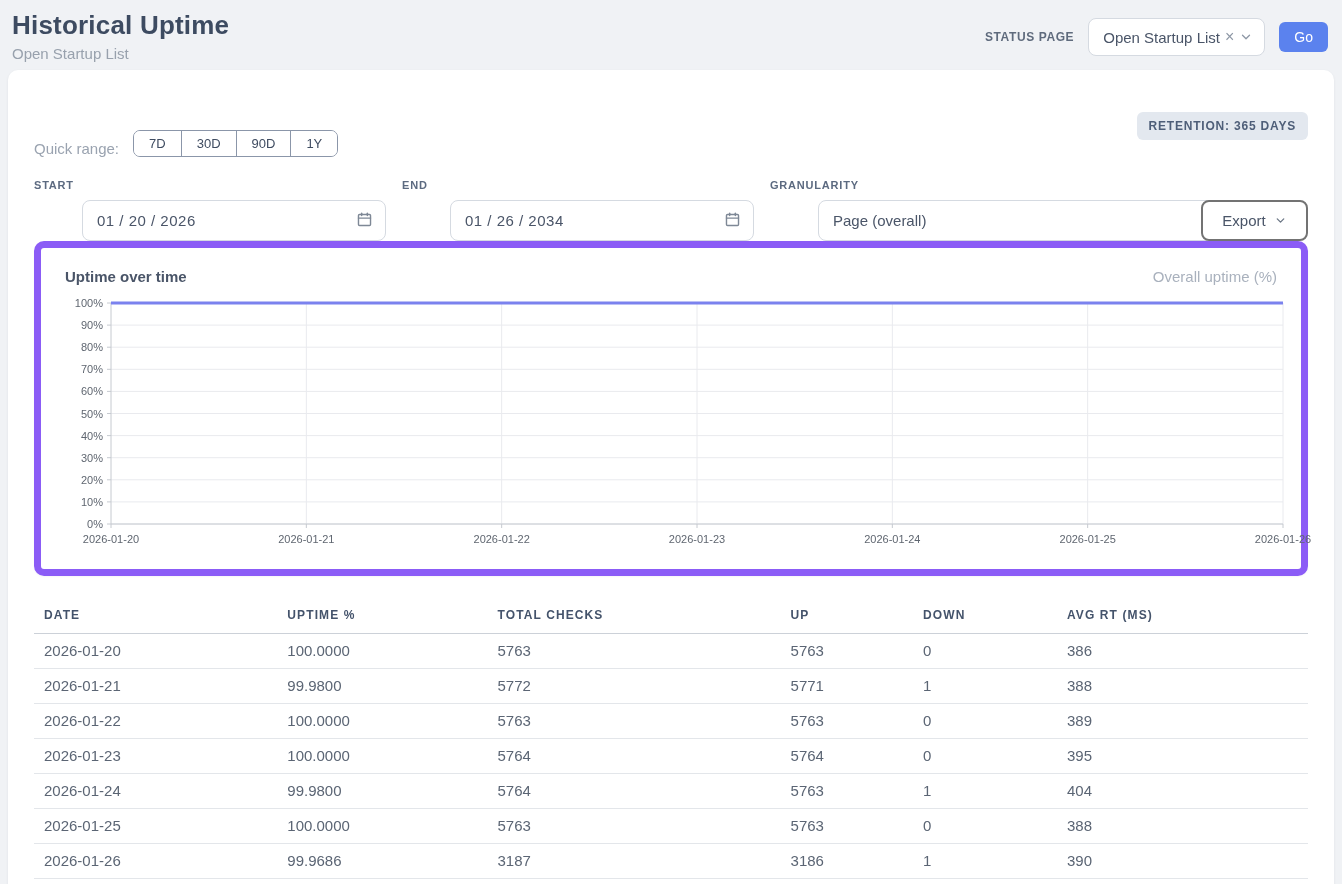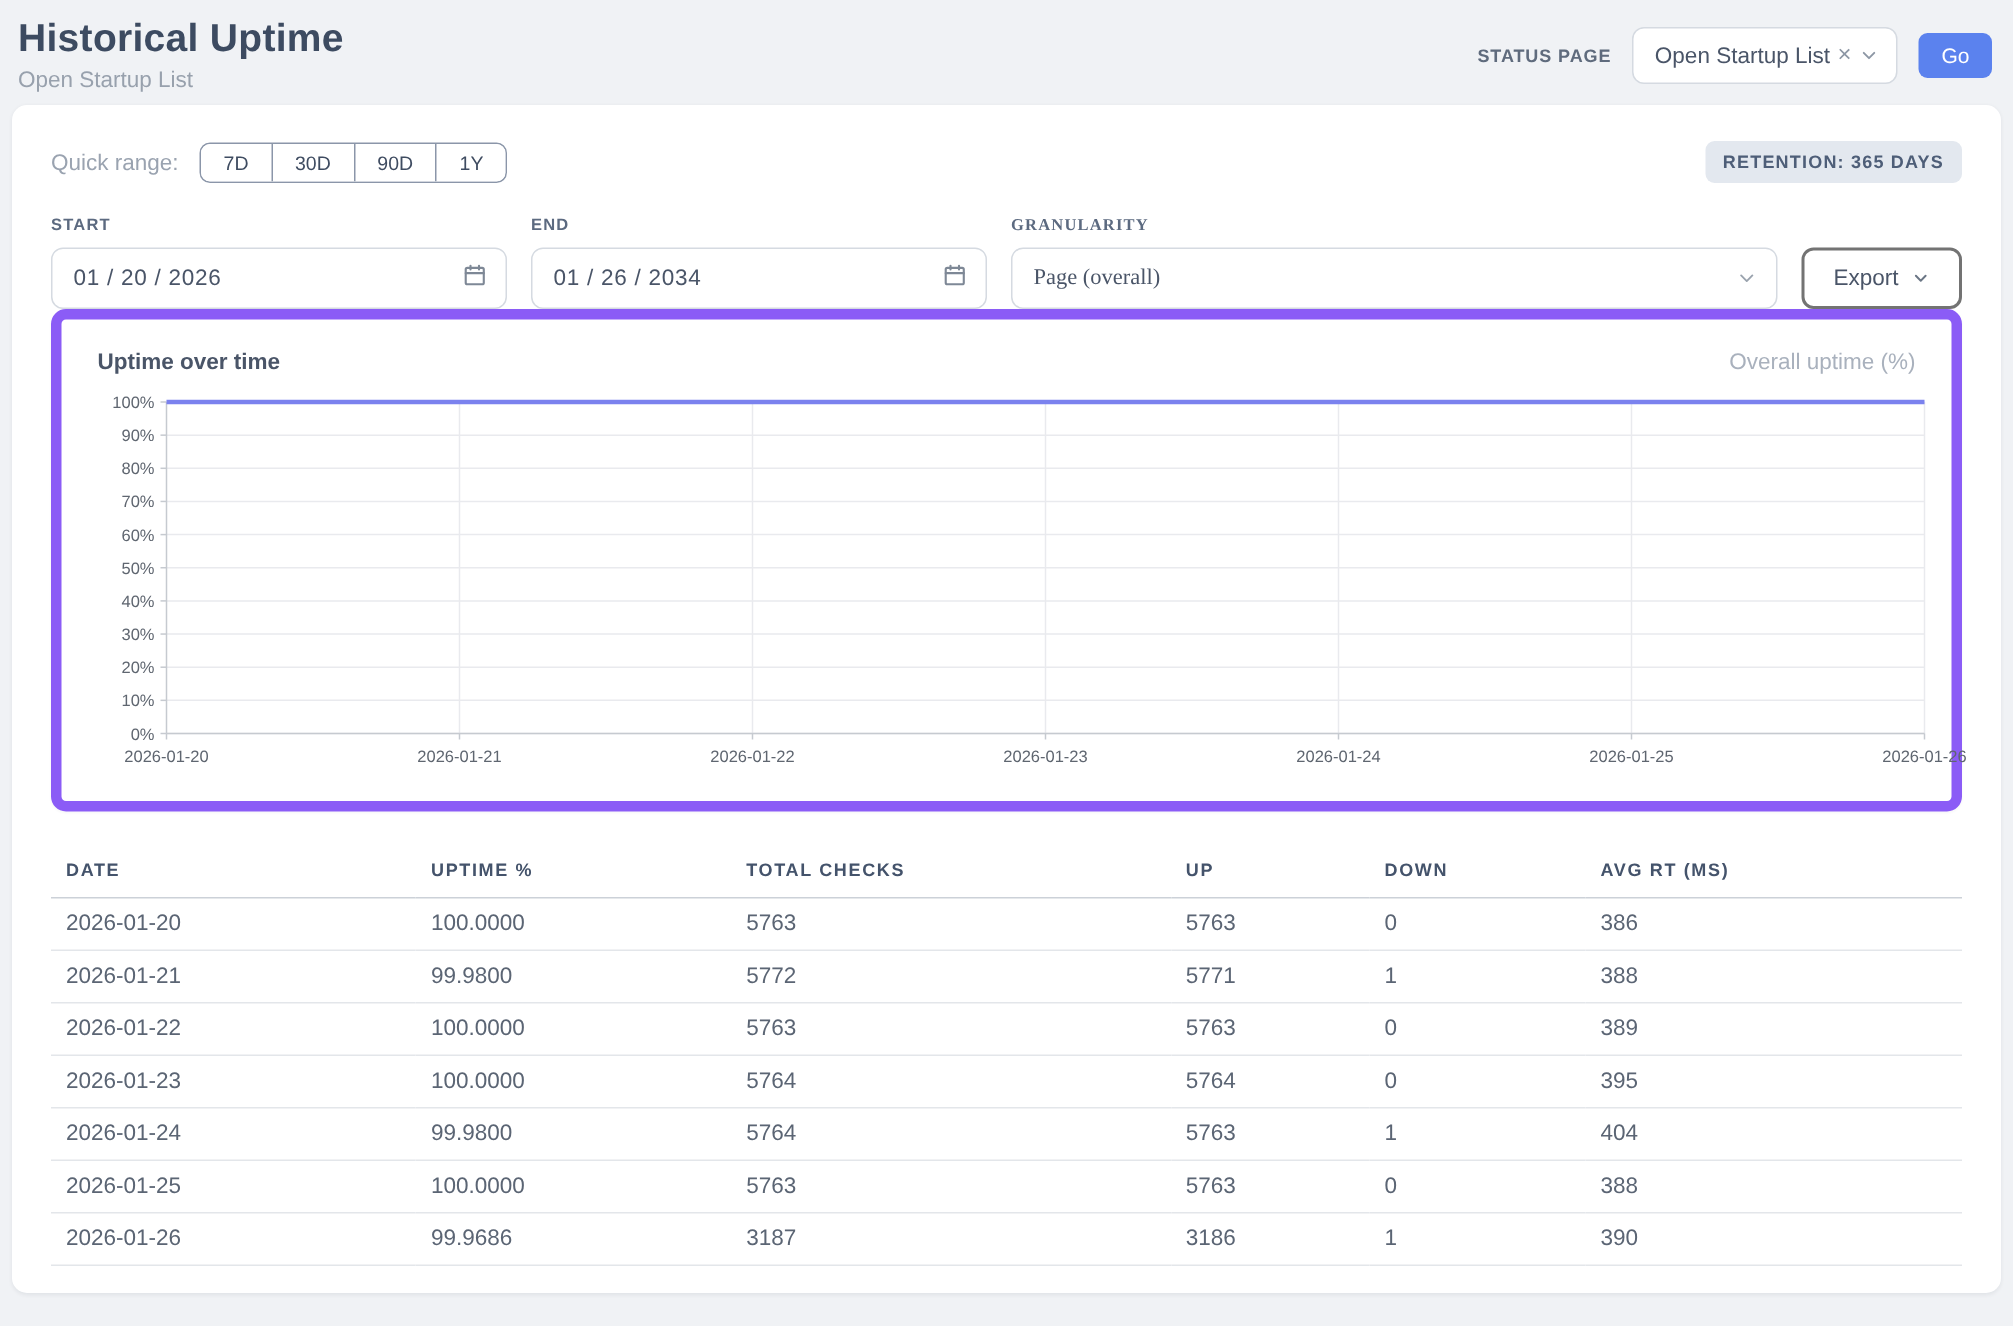--- a/index.html
+++ b/index.html
@@ -33,45 +33,45 @@
   }
 
   
   .main-card {
     margin: 8px; background: #fff; border-radius: 10px;
     box-shadow: 0 1px 3px rgba(16,24,40,.07);
     padding: 24px 26px 18px 26px;
   }
 
   .quick-row { display: flex; justify-content: space-between; align-items: center; }
-  .quick-left { display: flex; align-items: center; gap: 14px; }
+  .quick-left { display: flex; align-items: flex-end; gap: 14px; margin-top: 36px; }
   .quick-label { font-size: 15px; color: #9aa3b0; }
   .range-group { display: flex; border: 1px solid #8b96a9; border-radius: 7px; overflow: hidden; background: #fff; }
   .range-group button {
     background: #fff; border: none; border-left: 1px solid #8b96a9;
     padding: 5px 15px; font-size: 13px; color: #3f4c61; cursor: pointer;
     font-family: inherit;
   }
   .range-group button:first-child { border-left: none; }
   .retention-badge {
     background: #e3e8ef; color: #4e5e78; font-size: 12px; font-weight: 700;
     letter-spacing: .8px; padding: 7px 12px; border-radius: 6px;
   }
 
   .controls-row { display: flex; gap: 16px; margin-top: 22px; align-items: flex-end; }
   .field { display: flex; flex-direction: column; gap: 9px; }
   .field-label { font-size: 11px; font-weight: 600; color: #5c6a80; letter-spacing: .8px; }
   .input-box {
     width: 304px; height: 41px; background: #fff;
     border: 1px solid #d5dae1; border-radius: 8px;
     display: flex; align-items: center; justify-content: space-between;
-    padding: 0 12px 0 14px; font-size: 15px; color: #4a5568; cursor: pointer;
+    padding: 0 12px 0 14px; font-size: 15px; color: #4a5568; cursor: pointer; margin-left: 48px;
   }
   .date-display { letter-spacing: .5px; }
-  .grow { flex: 1; font-family: Liberation Serif, serif; }
+  .grow { flex: 1; }
   .select-box { width: 100%; gap: 28px; }
   .refresh-btn {
     width: 192px; height: 41px; background: #5b82ee; color: #fff;
     border: none; border-radius: 8px; font-size: 15px; cursor: pointer; font-family: inherit;
   }
   .export-btn {
     width: 107px; height: 41px; background: #fff; color: #4a5568;
     border: 2px solid #737373; border-radius: 8px; font-size: 15px; cursor: pointer;
     display: flex; align-items: center; justify-content: center; gap: 8px; font-family: inherit;
   }

